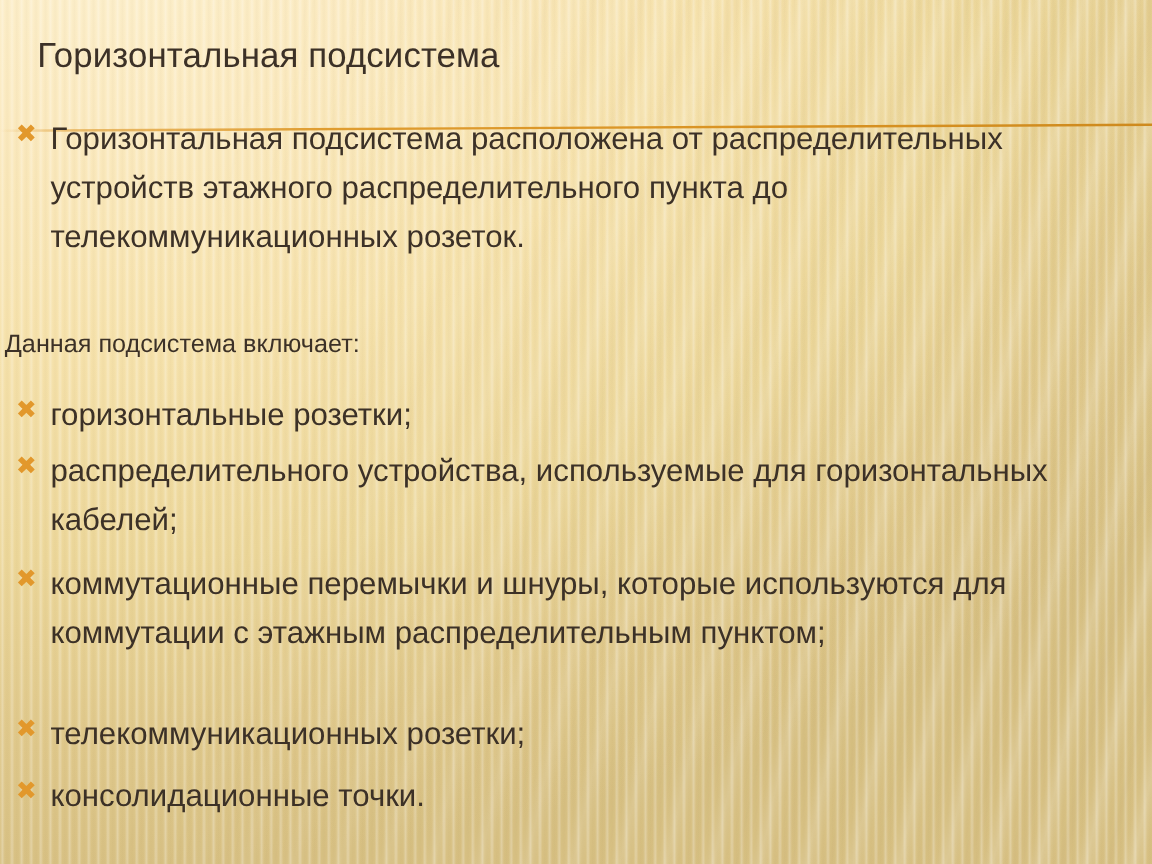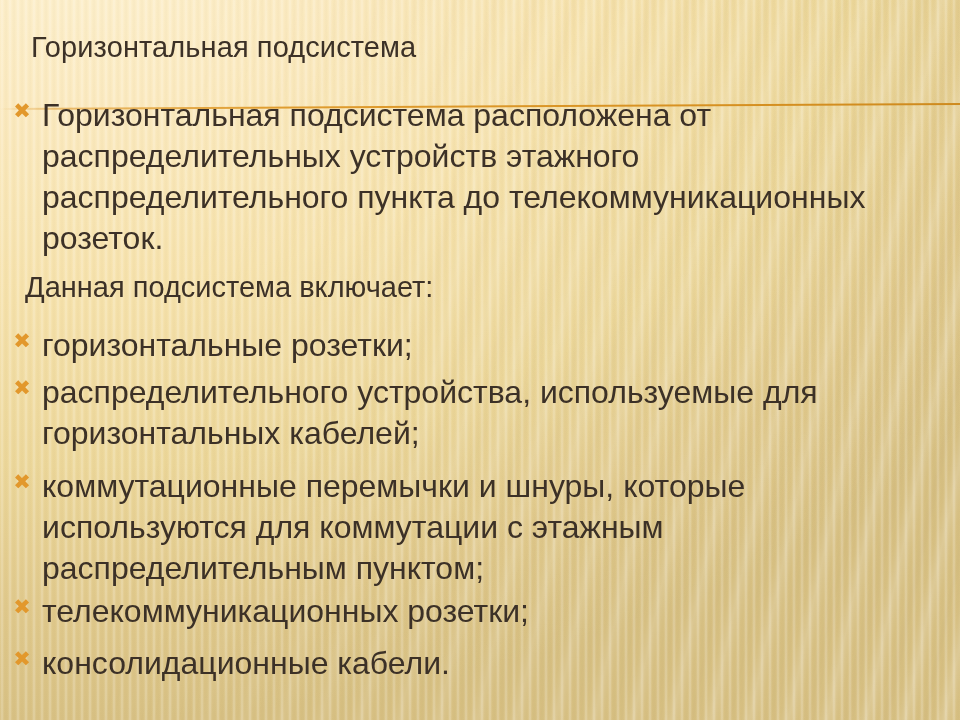--- a/index.html
+++ b/index.html
@@ -92,22 +92,22 @@
     font-size: 29px;
     line-height: 34px;
     color: #3c3127;
     letter-spacing: 0.1px;
     white-space: nowrap;
     margin-left: 21px;
   }
 
   .para {
     position: absolute;
-    left: 25px;
-    font-size: 29px;
+    left: 4px;
+    font-size: 21px;
     line-height: 34px;
     color: #3c3127;
     white-space: nowrap;
   }
 
   .bullet-row {
     position: absolute;
     left: 8px;
     right: 20px;
     display: block;
@@ -121,21 +121,21 @@
     font-size: 21px;
     line-height: 24px;
     color: #e2982c;
     text-align: center;
     font-family: "DejaVu Sans", "Liberation Sans", sans-serif;
   }
 
   .bullet-text {
     display: block;
     margin-left: 34px;
-    font-size: 32px;
+    font-size: 26px;
     line-height: 41px;
     color: #3c3127;
   }
 
   .b1 { top: 95px;  }
   .b2 { top: 325px; }
   .b3 { top: 372px; }
   .b4 { top: 466px; }
   .b5 { top: 591px; }
   .b6 { top: 643px; }
@@ -175,17 +175,17 @@
       <span class="bullet-text">коммутационные перемычки и шнуры, которые используются для коммутации с этажным распределительным пунктом;</span>
     </div>
 
     <div class="bullet-row b5">
       <span class="bullet-mark">✖</span>
       <span class="bullet-text">телекоммуникационных розетки;</span>
     </div>
 
     <div class="bullet-row b6">
       <span class="bullet-mark">✖</span>
-      <span class="bullet-text">консолидационные кабели.</span>
+      <span class="bullet-text">консолидационные точки.</span>
     </div>
 
   </div>
 </div>
 
 </body></html>

